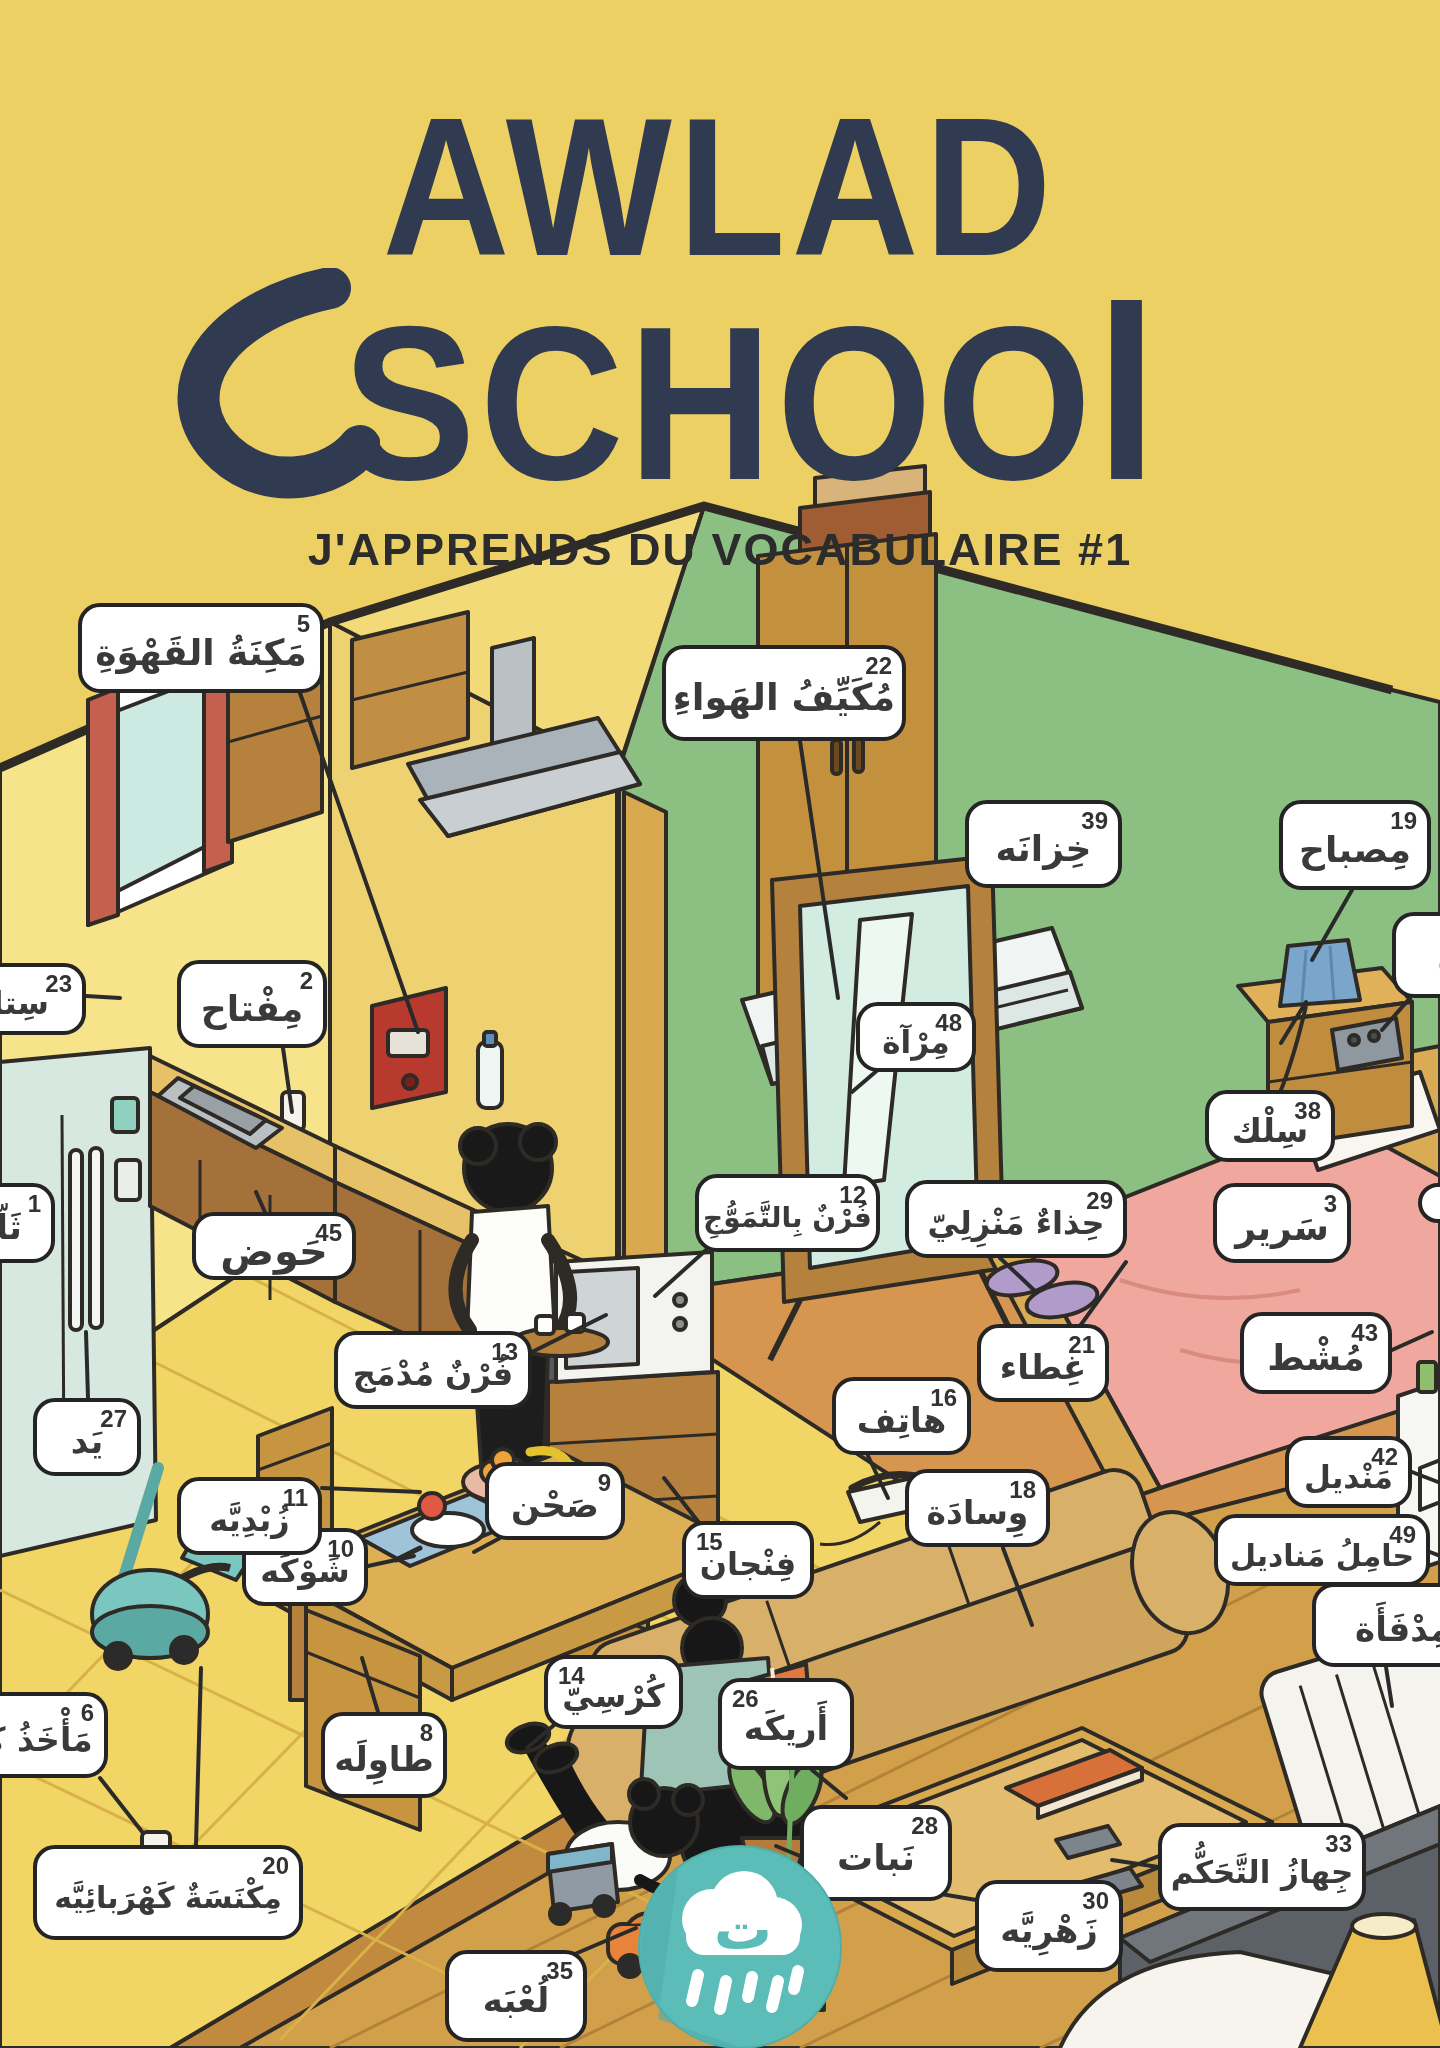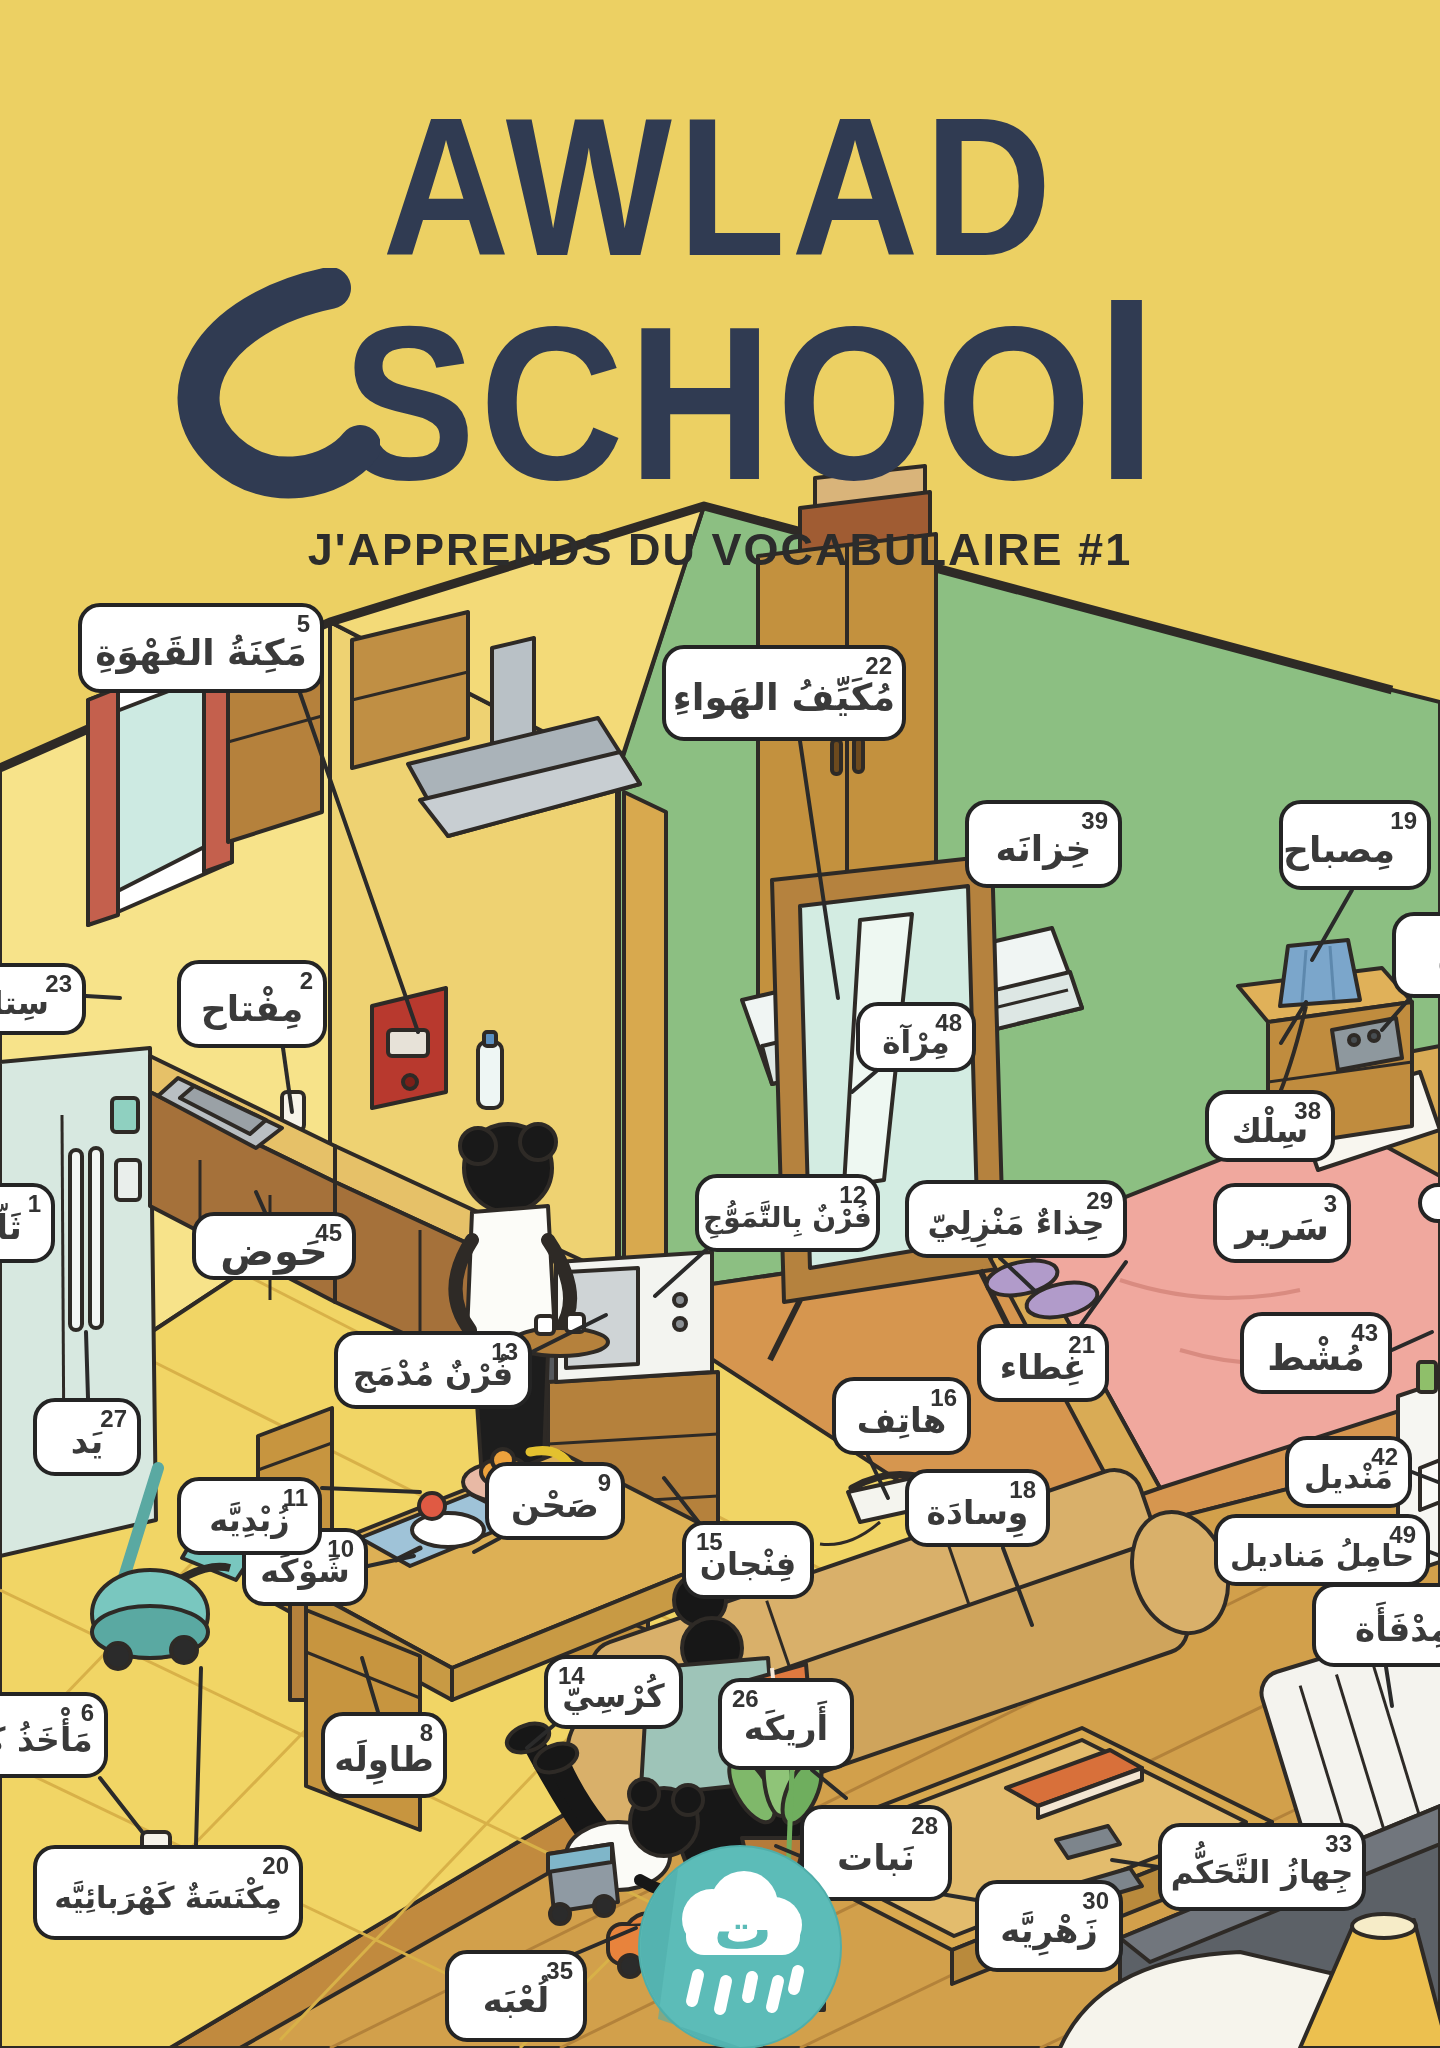--- a/index.html
+++ b/index.html
@@ -459,21 +459,21 @@
       <span class="num left">15</span>
     </div>
     <div class="vocab-label" style="left: 832px; top: 1377px; width: 139px; height: 78px; font-size: 34px;">
       <span>هاتِف</span>
       <span class="num right">16</span>
     </div>
     <div class="vocab-label" style="left: 905px; top: 1469px; width: 145px; height: 78px; font-size: 33px;">
       <span>وِسادَة</span>
       <span class="num right">18</span>
     </div>
-    <div class="vocab-label" style="left: 1279px; top: 800px; width: 152px; height: 90px; font-size: 36px; justify-content: flex-end;">
+    <div class="vocab-label" style="left: 1279px; top: 800px; width: 152px; height: 90px; font-size: 36px;">
       <span>مِصباح</span>
       <span class="num right">19</span>
     </div>
     <div class="vocab-label" style="left: 33px; top: 1845px; width: 270px; height: 95px; font-size: 30px;">
       <span>مِكْنَسَةٌ كَهْرَبائِيَّه</span>
       <span class="num right">20</span>
     </div>
     <div class="vocab-label" style="left: 977px; top: 1324px; width: 132px; height: 78px; font-size: 34px;">
       <span>غِطاء</span>
       <span class="num right">21</span>

